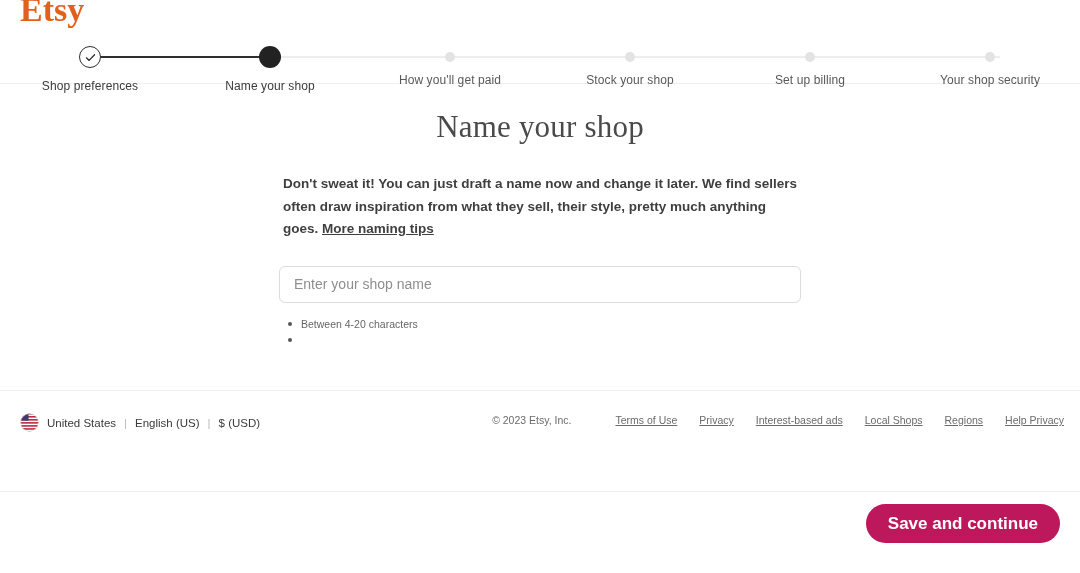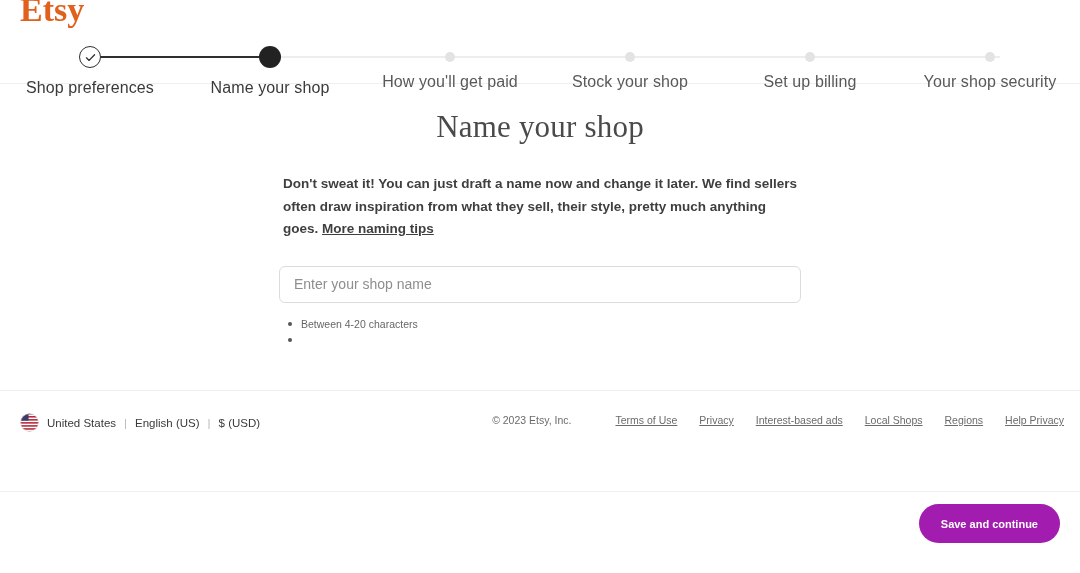--- a/index.html
+++ b/index.html
@@ -99,21 +99,21 @@
     margin-top: 1px;
     background: #222222;
   }
   .check-icon {
     display: block;
     width: 13px;
     height: 13px;
   }
   .step-label {
     margin-top: 11px;
-    font-size: 16px;
+    font-size: 12px;
     color: #595959;
     white-space: nowrap;
     letter-spacing: 0.1px;
     text-align: center;
   }
   .step.active .step-label,
   .step.completed .step-label {
     color: #3a3a3a;
   }
 
@@ -249,24 +249,24 @@
     height: 53px;
   }
   .save-button {
     position: absolute;
     right: 20px;
     top: 12px;
     height: 39px;
     padding: 0 22px;
     border: none;
     border-radius: 22px;
-    background: #a21caf;
+    background: #be185d;
     color: #ffffff;
     font-family: "Liberation Sans", sans-serif;
-    font-size: 11px;
+    font-size: 17px;
     font-weight: 700;
     cursor: pointer;
   }
 </style>
 </head>
 <body>
 
 <div class="header">
   <div class="logo">Etsy</div>
 

